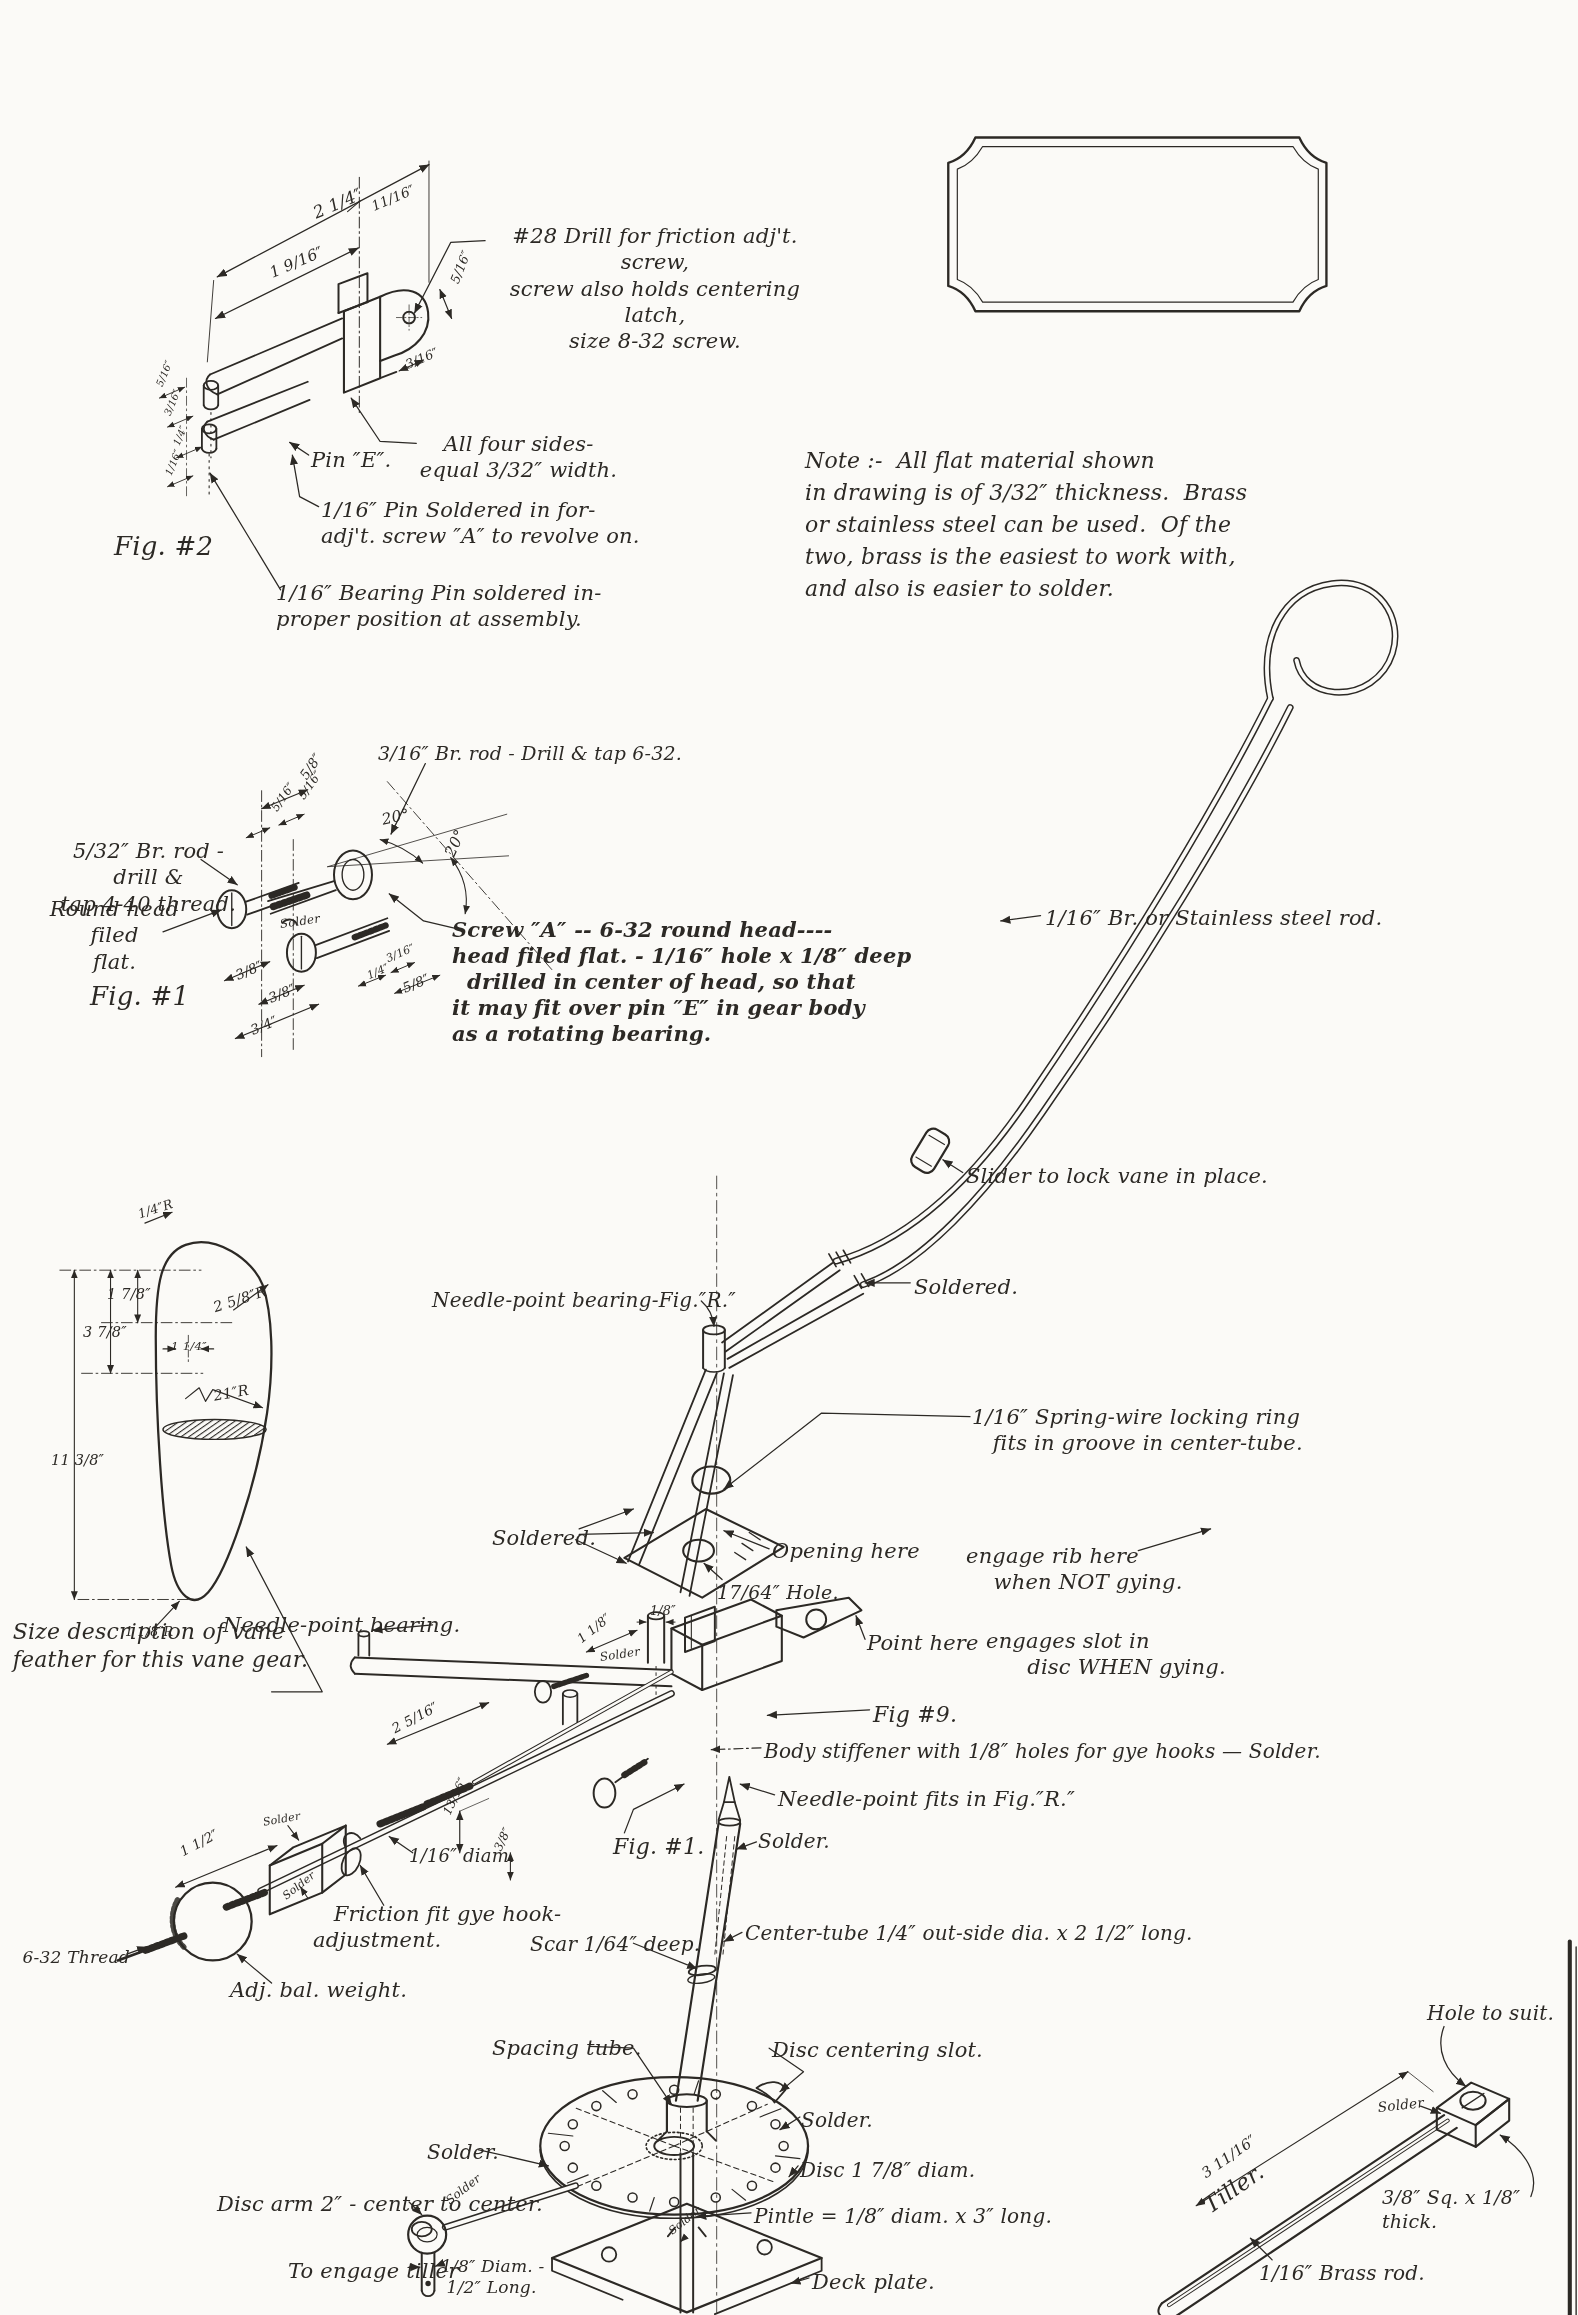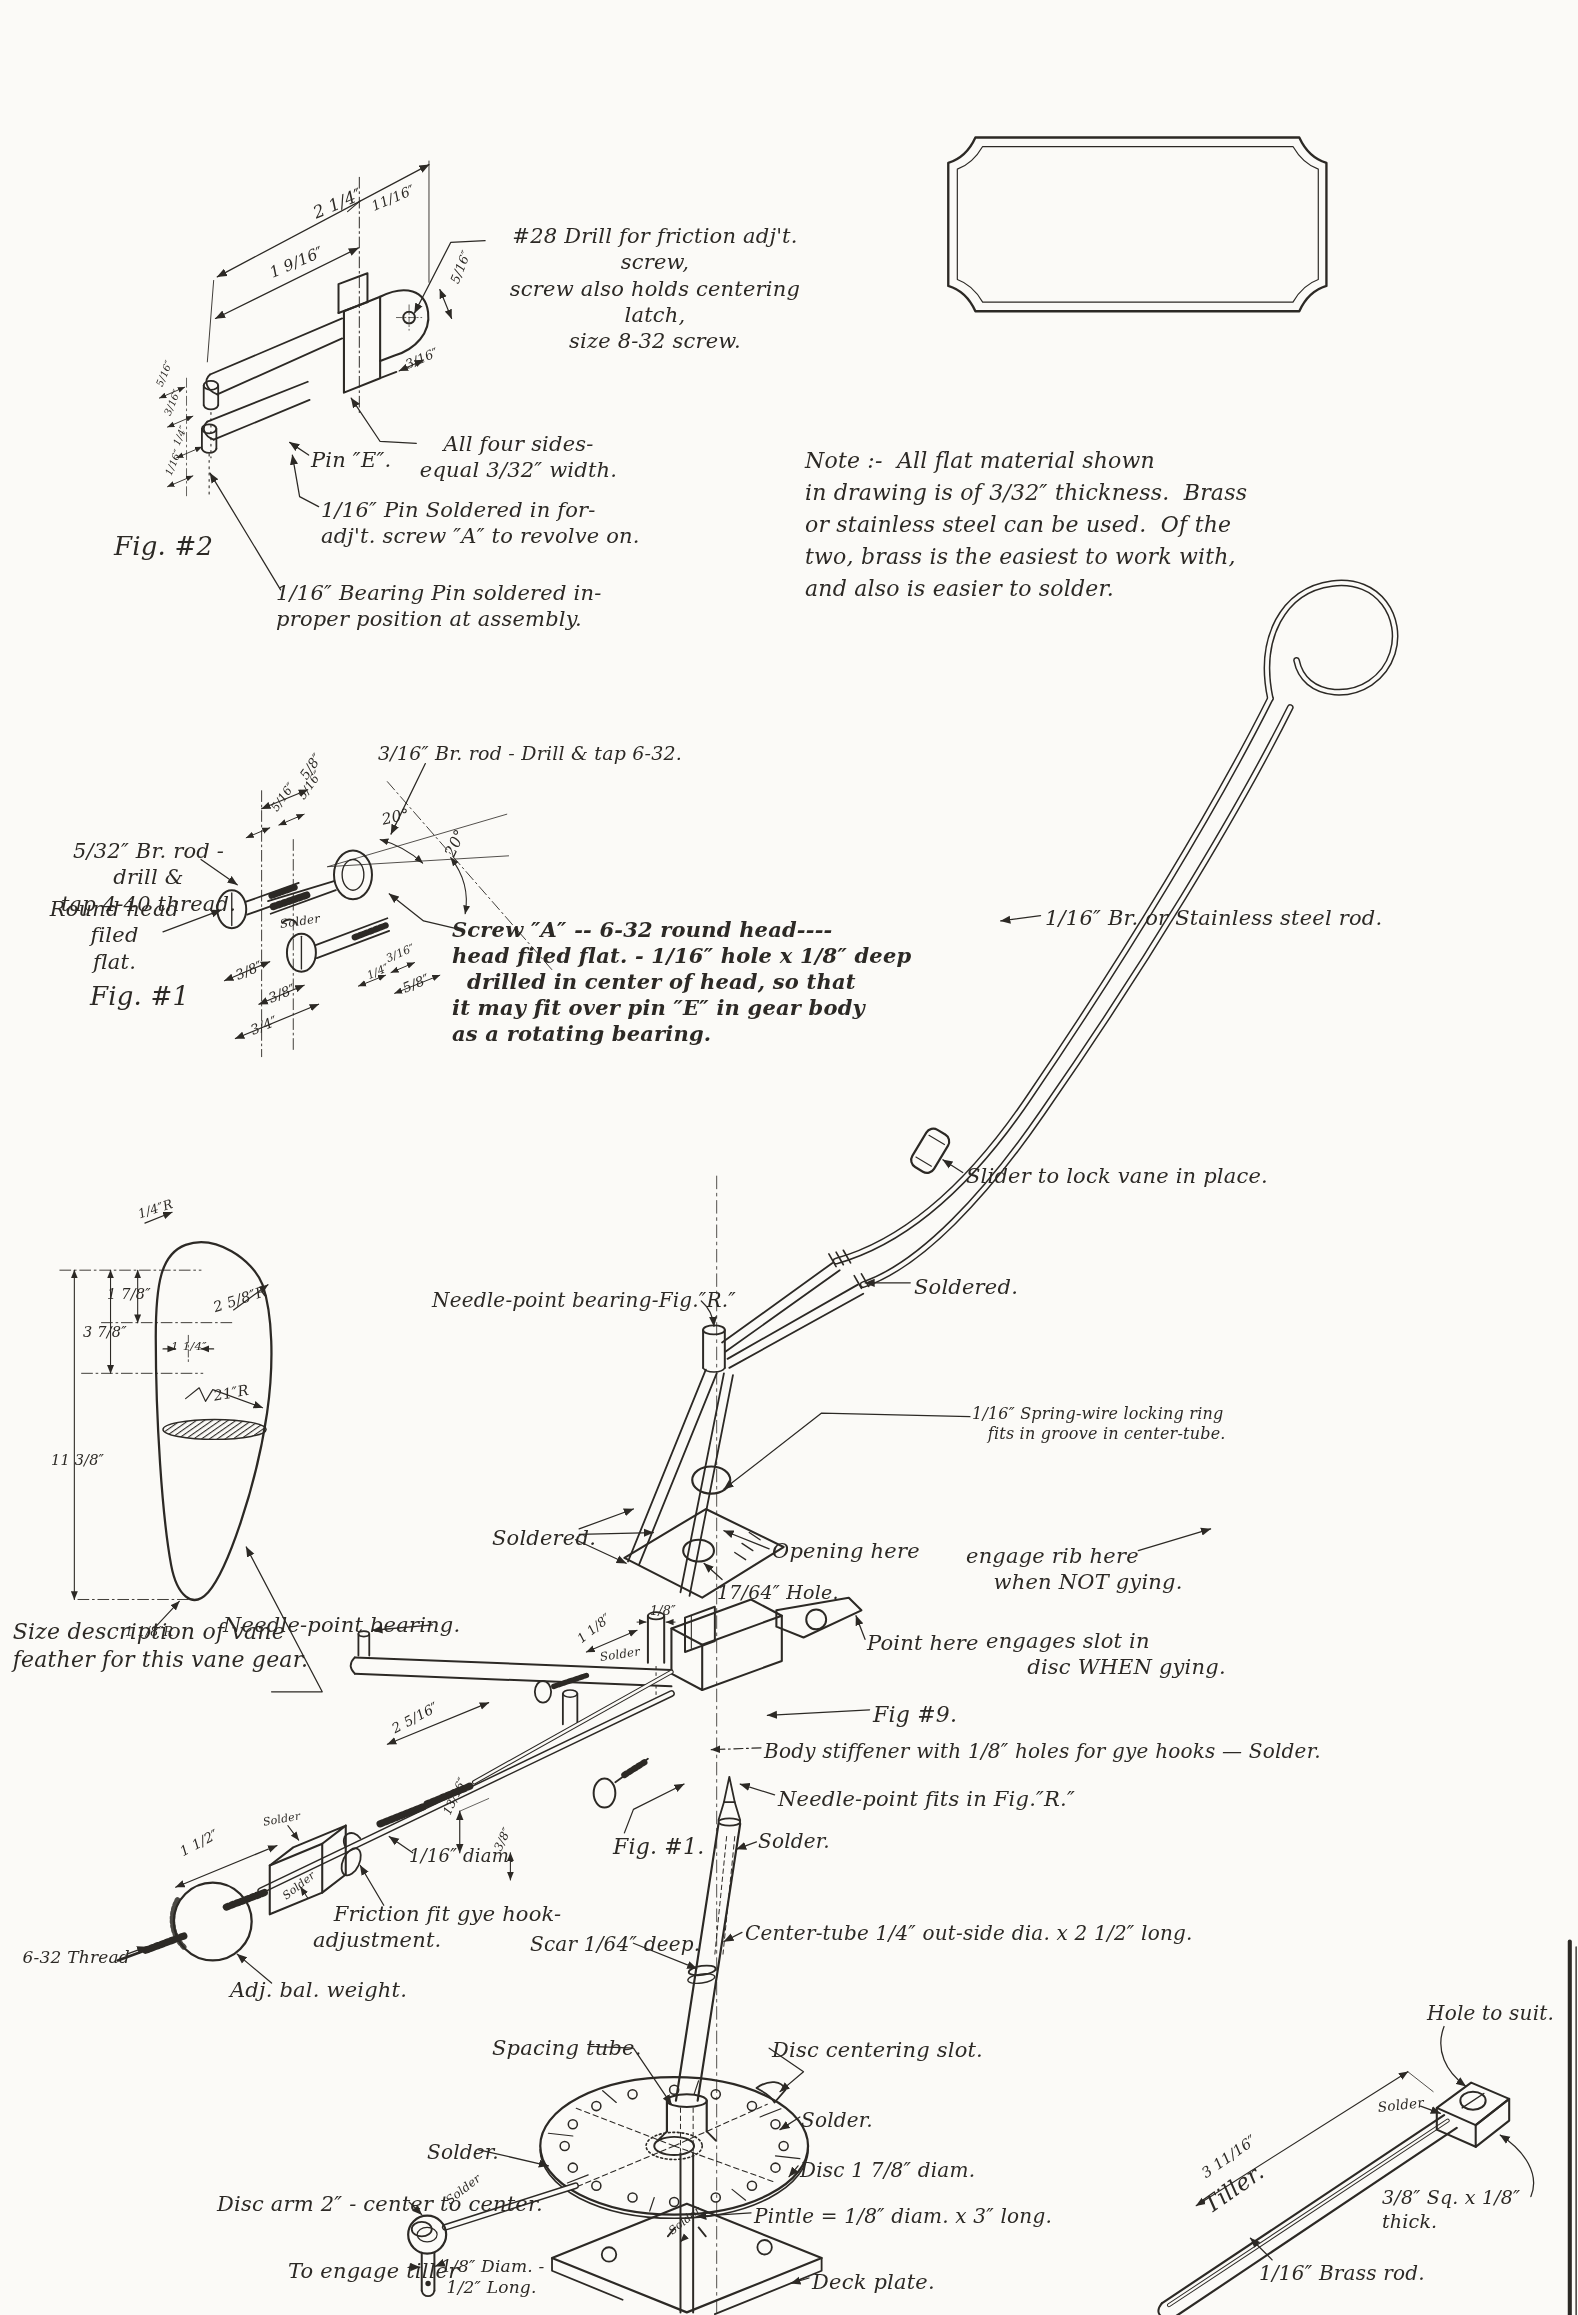--- a/index.html
+++ b/index.html
@@ -366,21 +366,21 @@
       <div class="lbl" style="left: 171px; top: 1339px; font-size: 11.8px;">1 1/4″</div>
       <div class="lbl" style="left: 212px; top: 1387px; font-size: 14.5px; transform: rotate(-10deg);">21″R</div>
       <div class="lbl" style="left: 51px; top: 1451px; font-size: 14.5px;">11 3/8″</div>
       <div class="lbl" style="left: 125px; top: 1624px; font-size: 12.7px;">1 1/8″R</div>
       <div class="lbl" style="left: 12.7px; top: 1618px; font-size: 22px;">Size description of vane
 feather for this vane gear.</div>
       <div class="lbl" style="left: 1045px; top: 905px; font-size: 21px;">1/16″ Br. or Stainless steel rod.</div>
       <div class="lbl" style="left: 966px; top: 1163px; font-size: 21px;">Slider to lock vane in place.</div>
       <div class="lbl" style="left: 914px; top: 1274px; font-size: 21px;">Soldered.</div>
       <div class="lbl" style="left: 432px; top: 1288px; font-size: 20px;">Needle-point bearing-Fig.″R.″</div>
-      <div class="lbl" style="left: 972px; top: 1404px; font-size: 16px; font-style: italic;">1/16″ Spring-wire locking ring
+      <div class="lbl" style="left: 972px; top: 1404px; font-size: 21px; font-style: italic;">1/16″ Spring-wire locking ring
    fits in groove in center-tube.</div>
       <div class="lbl" style="left: 492px; top: 1525px; font-size: 21px;">Soldered.</div>
       <div class="lbl" style="left: 772px; top: 1538px; font-size: 21px;">Opening here</div>
       <div class="lbl" style="left: 966px; top: 1543px; font-size: 21px;">engage rib here
     when NOT gying.</div>
       <div class="lbl" style="left: 717px; top: 1581px; font-size: 19px;">17/64″ Hole.</div>
       <div class="lbl" style="left: 223px; top: 1612px; font-size: 21px;">Needle-point bearing.</div>
       <div class="lbl" style="left: 574px; top: 1634px; font-size: 12.7px; transform: rotate(-38deg);">1 1/8″</div>
       <div class="lbl" style="left: 650px; top: 1603px; font-size: 12.7px;">1/8″</div>
       <div class="lbl" style="left: 599px; top: 1650px; font-size: 11.8px; transform: rotate(-8deg);">Solder</div>

